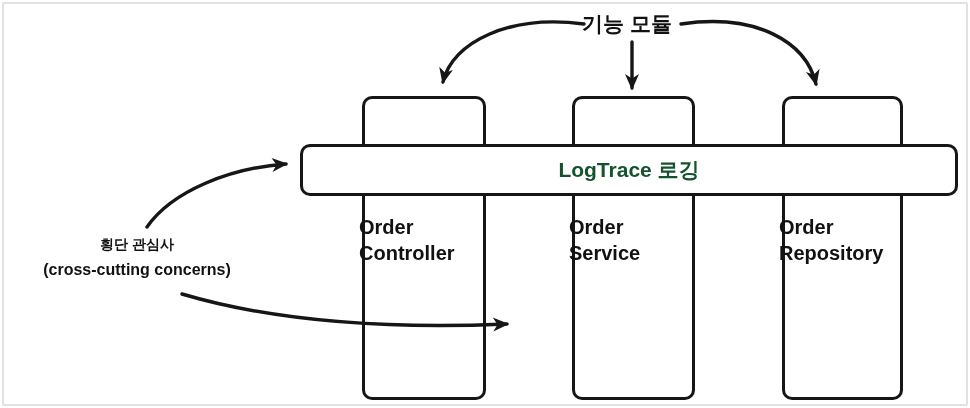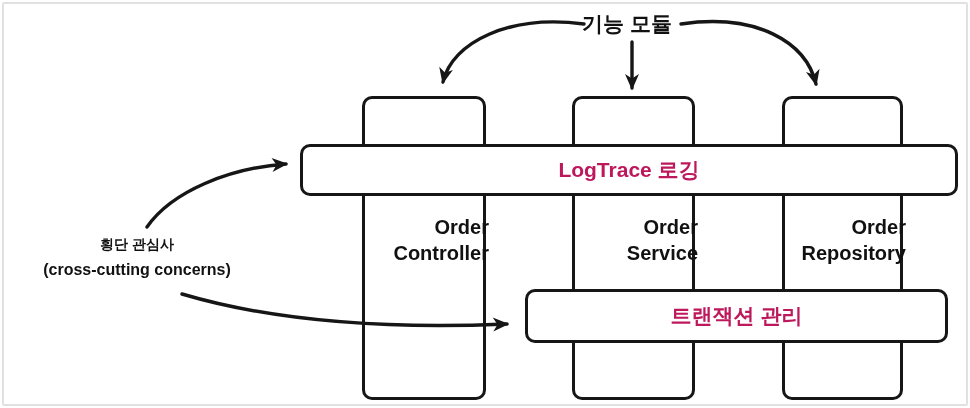--- a/index.html
+++ b/index.html
@@ -20,35 +20,35 @@
     position:absolute;
     top:96px;height:298px;
     background:#ffffff;
     border:3px solid #161616;
     border-radius:10px;
     z-index:1;
   }
   .module-box .module-label{
     position:absolute;
     top:115px;left:-6px;right:-6px;
-    text-align:right;
+    text-align:left;
     font-size:20px;font-weight:bold;
     line-height:26px;color:#111;
   }
   .m1{left:362px;width:118px;}
   .m2{left:572px;width:117px;}
   .m3{left:782px;width:115px;}
   .aspect-box{
     position:absolute;
     background:#ffffff;
     border:3px solid #161616;
     border-radius:10px;
     z-index:2;
     display:flex;align-items:center;justify-content:center;
-    font-size:21px;font-weight:bold;color:#be185d;
+    font-size:21px;font-weight:bold;color:#14532d;
   }
   .aspect-logtrace{left:300px;top:144px;width:652px;height:46px;}
   .aspect-transaction{left:525px;top:289px;width:417px;height:48px;}
   .top-label{
     position:absolute;
     left:552px;top:10px;width:150px;
     text-align:center;
     font-size:21px;font-weight:bold;color:#111;
     z-index:3;
   }
@@ -79,23 +79,20 @@
   <div class="module-box m2">
     <span class="module-label">Order Service</span>
   </div>
   <div class="module-box m3">
     <span class="module-label">Order Repository</span>
   </div>
 
   <div class="aspect-box aspect-logtrace">
     <span>LogTrace 로깅</span>
   </div>
-  <div class="aspect-box aspect-transaction">
-    <span>트랜잭션 관리</span>
-  </div>
 
   <div class="top-label">기능 모듈</div>
 
   <div class="left-label">
     <div class="ll1">횡단 관심사</div>
     <div class="ll2">(cross-cutting concerns)</div>
   </div>
 
   <svg class="arrows" width="970" height="408" viewBox="0 0 970 408">
     <defs>

